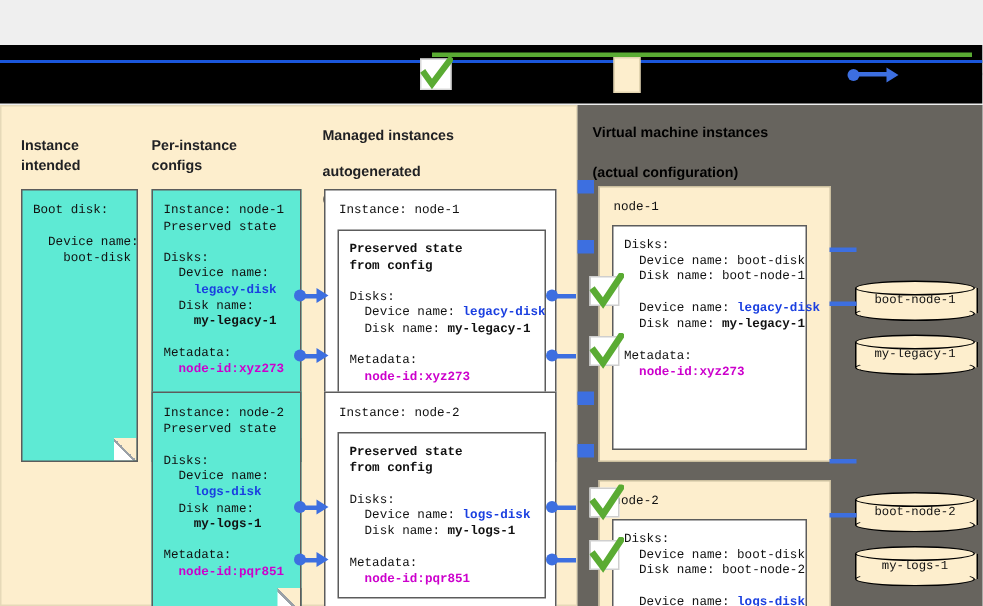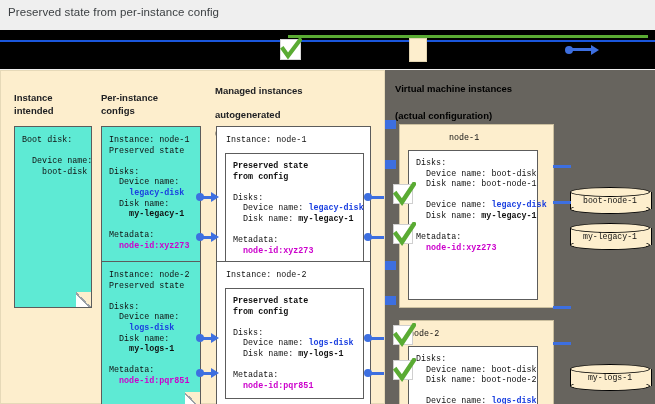--- a/index.html
+++ b/index.html
@@ -141,21 +141,20 @@
     position:absolute;width:20px;height:20px;background:#fff;
     border:1px solid #cfcfcf;box-sizing:border-box;
   }
   .check svg{position:absolute;left:-1px;top:-3px;}
 </style>
 </head>
 <body>
 
 <div class="page">
 
-  <div class="title">Preserved state from per-instance config</div>
 
   <div class="legend-band">
     <div class="legend-rule"></div>
     <div class="legend-green-rule"></div>
 
     <div class="legend-items">
       <div class="lg-check">
         <svg width="22" height="24" viewBox="0 0 22 24">
           <path d="M3 11 L8 18 L20 2" stroke="#5aab33" stroke-width="4.2" fill="none" stroke-linecap="square"></path>
         </svg>
@@ -280,21 +279,21 @@
     <div class="dot" style="left:363px;top:298px;"></div>
     <div class="bar" style="left:369px;top:300.5px;width:14px;"></div>
   </div>
 
   <div class="panel-gray">
 
     <div class="gray-head" style="left:10px;top:12px;">Virtual machine instances</div>
     <div class="gray-head" style="left:10px;top:39px;">(actual configuration)</div>
 
     <div class="node-group" style="left:14px;top:54px;width:155px;height:184px;">
-      <div class="node-label" style="left:9px;top:8px;margin-left:40px;">node-1</div>
+      <div class="node-label" style="left:9px;top:8px;">node-1</div>
       <div class="node-inner" style="left:8px;top:25px;width:130px;height:150px;">
         <div class="mono" style="position:absolute;left:7px;top:7px;">Disks:
   Device name: boot-disk
   Disk name: boot-node-1
 &nbsp;
   Device name: <span class="blue">legacy-disk</span>
   Disk name: <b>my-legacy-1</b>
 &nbsp;
 Metadata:
   <span class="magenta">node-id:xyz273</span></div>
@@ -353,20 +352,26 @@
 
     <div class="cylbar" style="left:168px;top:131px;width:18px;"></div>
     <div class="cyl" style="left:185px;top:118px;width:80px;height:27px;">
       <div class="cyl-body"></div>
         <div class="cyl-bot"></div>
         <div class="cyl-top"></div>
       <div class="cyl-txt">my-legacy-1</div>
     </div>
 
     <div class="cylbar" style="left:168px;top:236px;width:18px;"></div>
+    <div class="cyl" style="left:185px;top:223px;width:80px;height:27px;">
+      <div class="cyl-body"></div>
+        <div class="cyl-bot"></div>
+        <div class="cyl-top"></div>
+      <div class="cyl-txt">boot-node-2</div>
+    </div>
 
     <div class="cylbar" style="left:168px;top:272px;width:18px;"></div>
     <div class="cyl" style="left:185px;top:259px;width:80px;height:27px;">
       <div class="cyl-body"></div>
         <div class="cyl-bot"></div>
         <div class="cyl-top"></div>
       <div class="cyl-txt">my-logs-1</div>
     </div>
   </div>
 </div>

